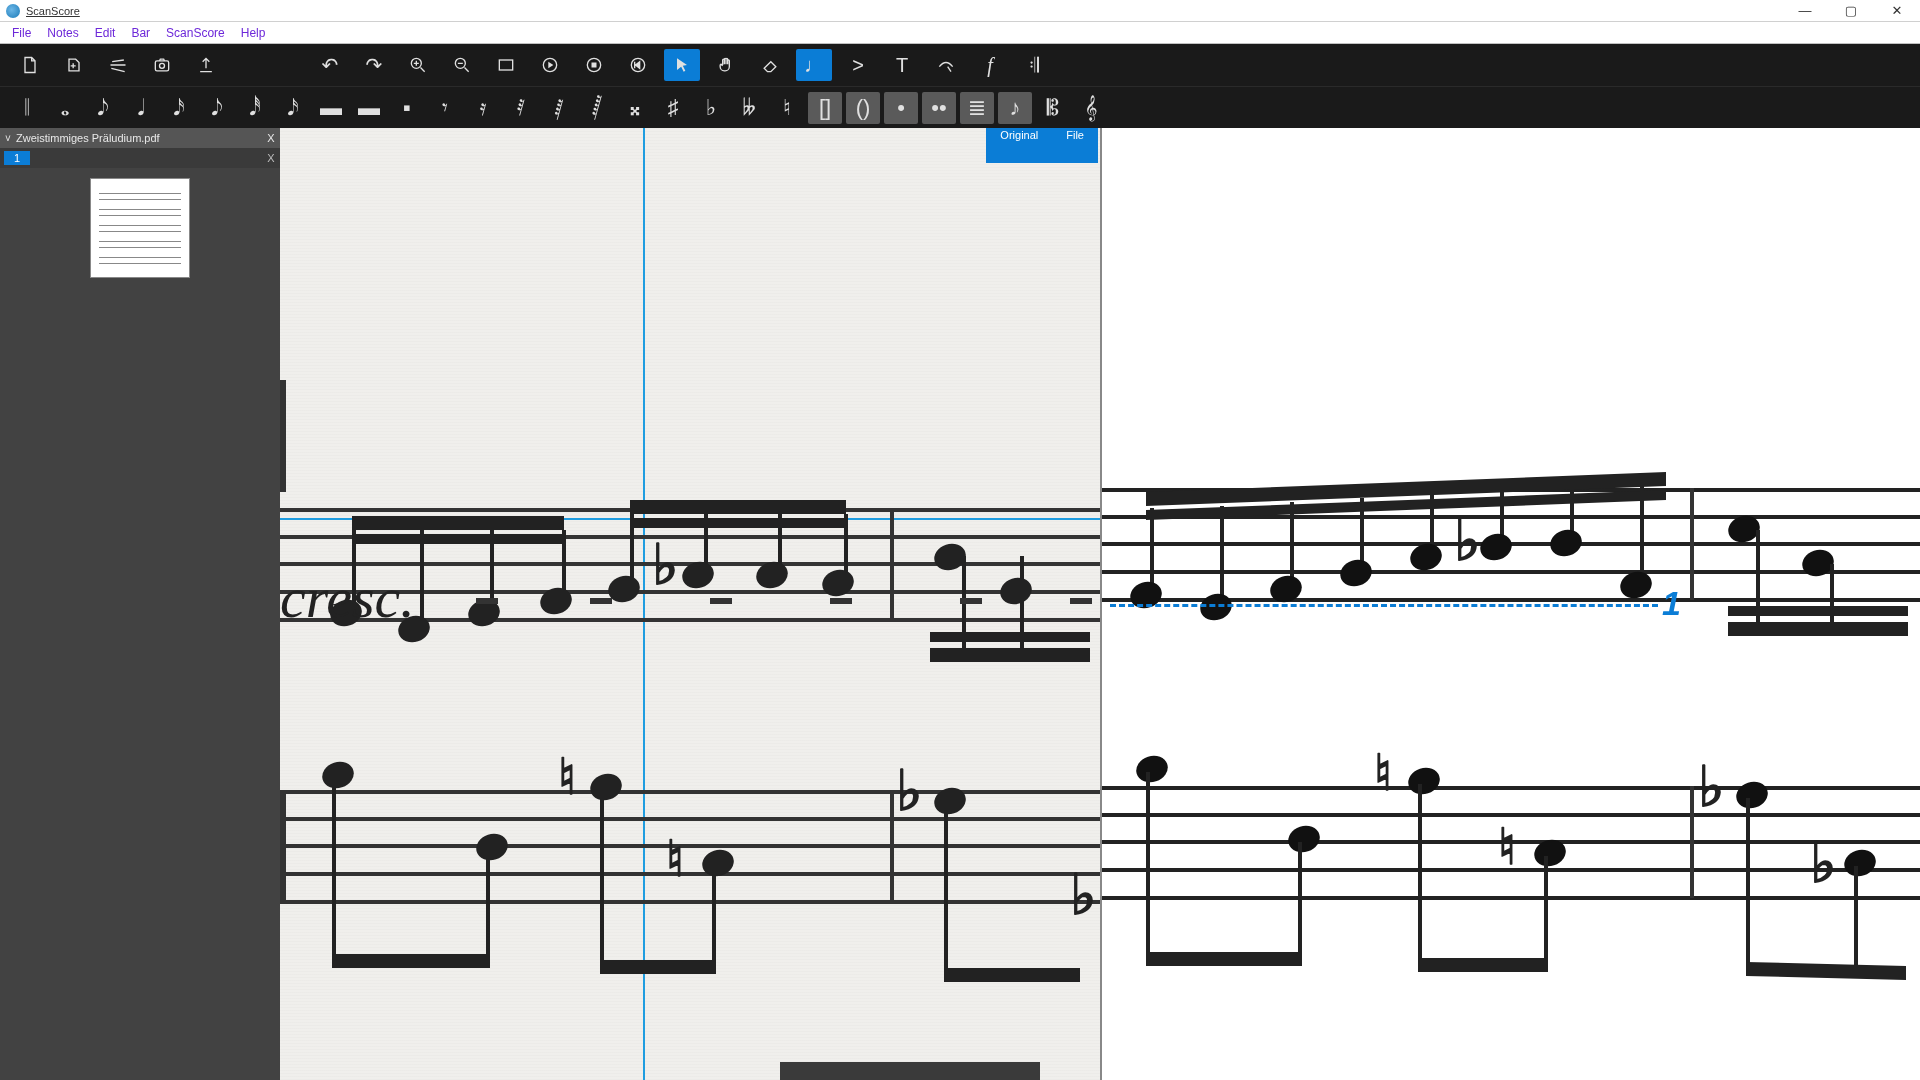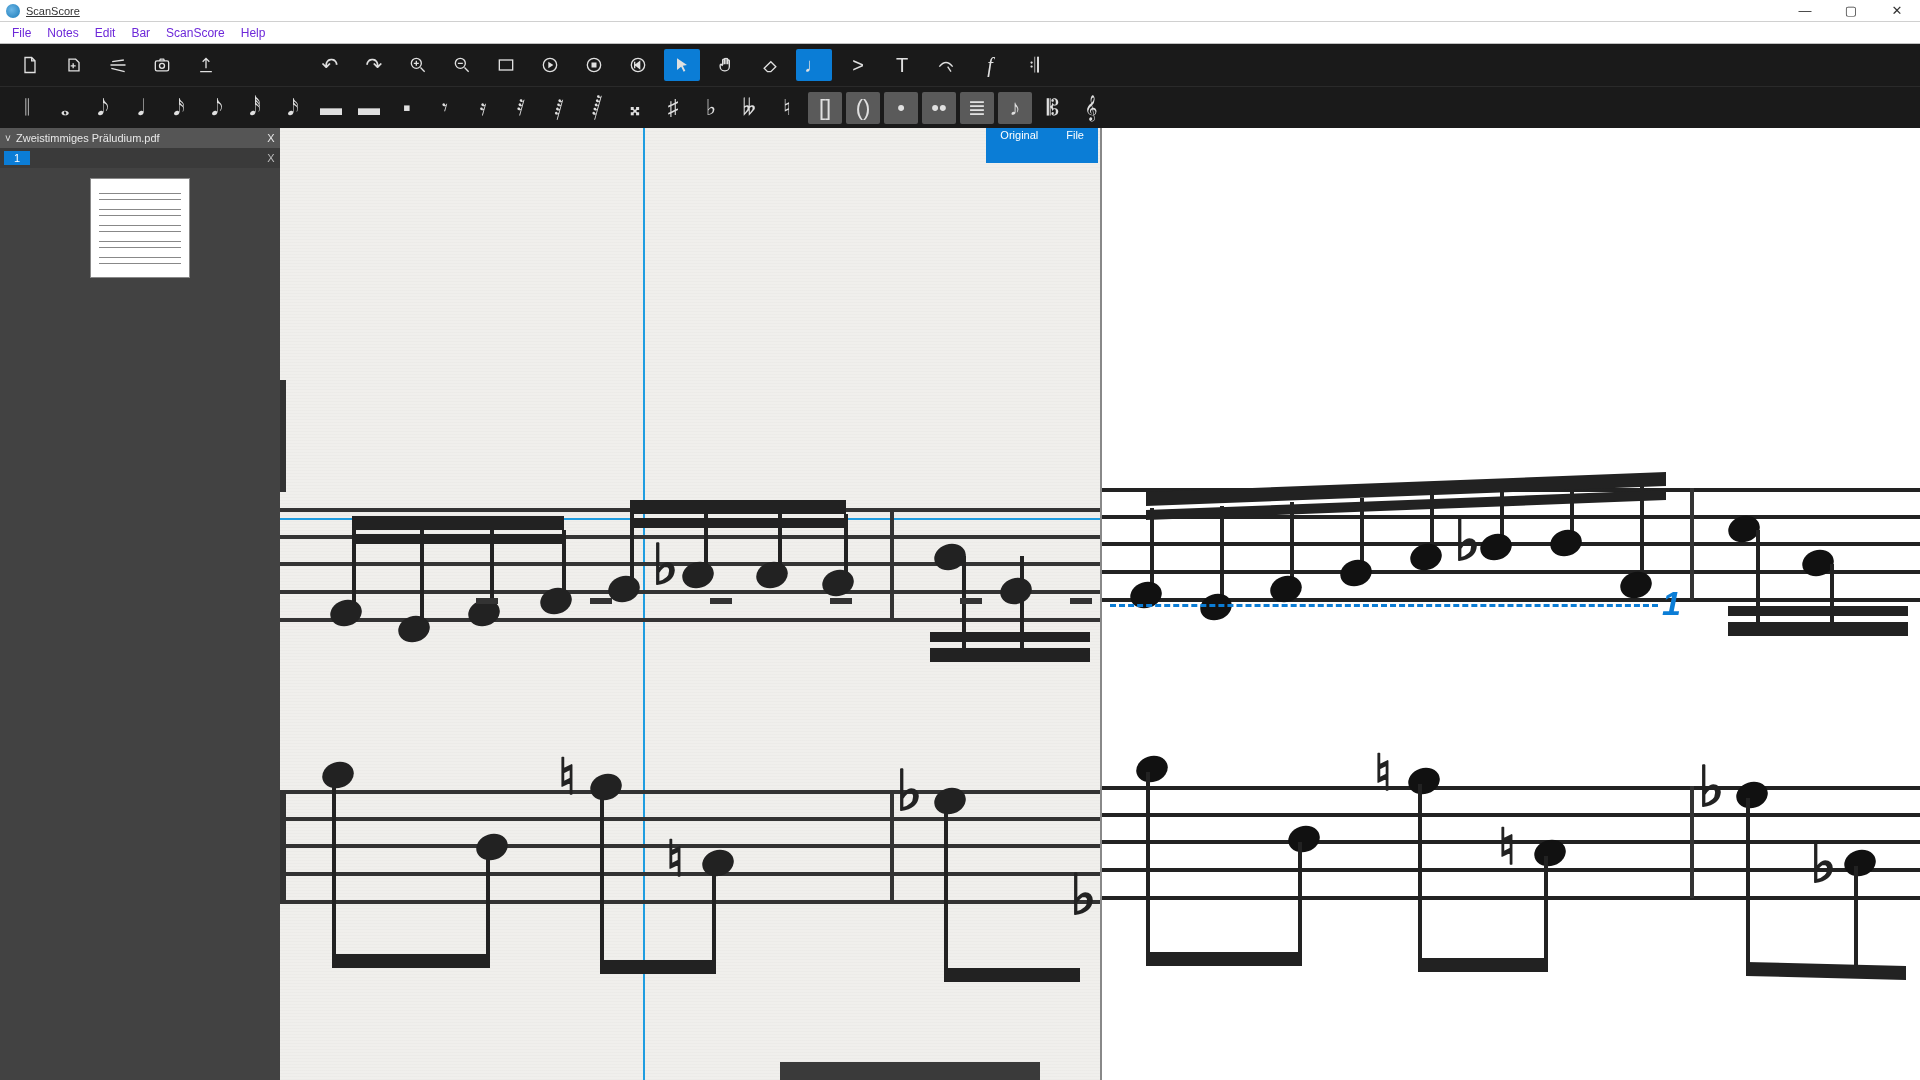--- a/index.html
+++ b/index.html
@@ -373,20 +373,21 @@
 
         <div class="barline" style="left:610px; top:128px; height:112px"></div>
         <div class="note-head" style="left:654px; top:164px;"></div>
         <div class="stem" style="left:682px; top:176px; height:100px"></div>
         <div class="stem" style="left:740px; top:176px; height:100px"></div>
         <div class="thick-beam" style="left:650px; top:268px; width:160px"></div>
         <div class="thin-beam" style="left:650px; top:252px; width:160px"></div>
         <div class="note-head" style="left:720px; top:198px;"></div>
       </div>
 
+      <div class="cresc" style="left:0; top:436px">cresc.</div>
       <div class="dash-mark" style="left:196px; top:470px"></div>
       <div class="dash-mark" style="left:310px; top:470px"></div>
       <div class="dash-mark" style="left:430px; top:470px"></div>
       <div class="dash-mark" style="left:550px; top:470px"></div>
       <div class="dash-mark" style="left:680px; top:470px"></div>
       <div class="dash-mark" style="left:790px; top:470px"></div>
 
       <div class="staff" style="top:534px">
         <div class="line" style="top:128px"></div>
         <div class="line" style="top:155px"></div>

